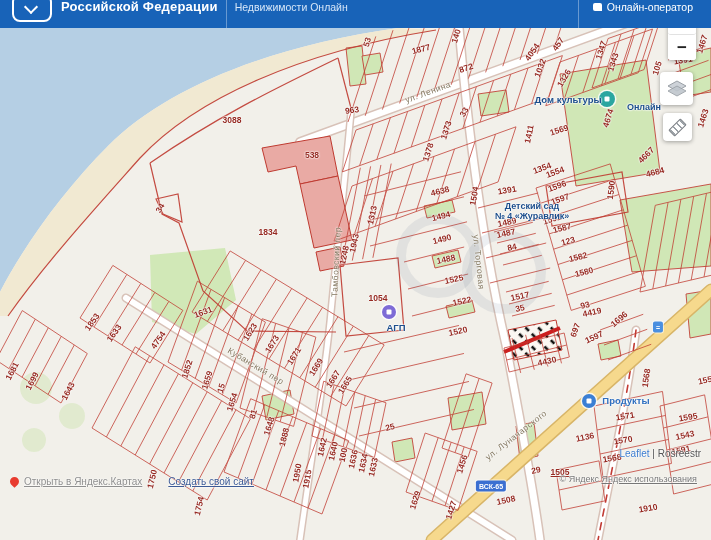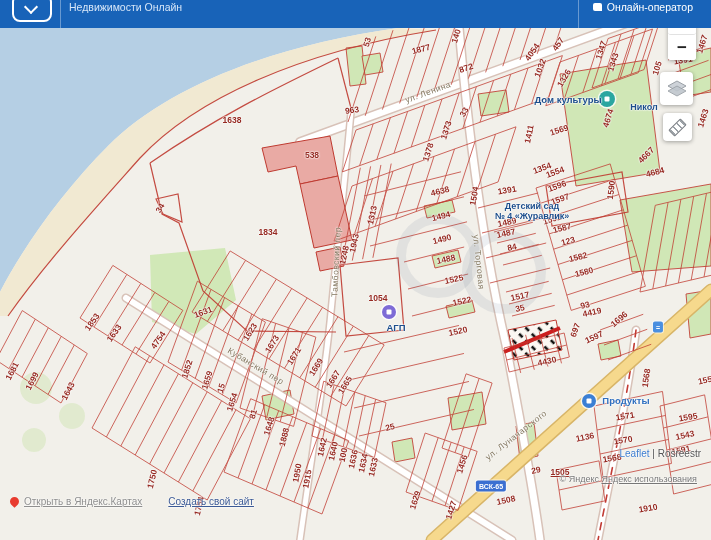--- a/index.html
+++ b/index.html
@@ -52,21 +52,21 @@
         cursor:pointer;display:flex;align-items:center;justify-content:center;z-index:30;}
   #layersbtn{left:660px;top:72px;width:33px;height:33px;}
   #rulerbtn{left:663px;top:113px;width:29px;height:28px;}
   .rulerglyph{width:16px;height:7px;border:1.5px solid #7b7f85;border-radius:1px;transform:rotate(-45deg);
         background:repeating-linear-gradient(90deg,#9aa0a6 0 1.5px,transparent 1.5px 4.5px);}
   
   .pill{position:absolute;left:4px;top:450px;height:22px;background:#fff;border-radius:11px;
         box-shadow:0 1px 3px rgba(0,0,0,.25);display:flex;align-items:center;padding:0 12px;z-index:30;cursor:pointer;}
   .pill .dot{width:7px;height:7px;border-radius:50%;background:#2f80ed;margin-right:7px;}
   .pill .txt{font-size:11.5px;color:#333;}
-  .llinks{position:absolute;left:10px;top:476px;display:flex;align-items:center;z-index:29;margin-top:20px;}
+  .llinks{position:absolute;left:10px;top:476px;display:flex;align-items:center;z-index:29;}
   .ypin{width:9px;height:9px;background:#e83b2f;border-radius:50% 50% 50% 0;transform:rotate(-45deg);
         margin-right:5px;flex:none;}
   .ylink{font-size:10px;color:#8f8f8f;text-decoration:underline;text-shadow:0 0 2px #fff,0 0 2px #fff;cursor:pointer;}
   .clink{font-size:10px;color:#3c5a96;text-decoration:underline;margin-left:26px;
         text-shadow:0 0 2px #fff,0 0 2px #fff;cursor:pointer;}
   .attr1{position:absolute;right:10px;top:448px;font-size:10px;color:#555;z-index:29;
         text-shadow:0 0 2px #fff,0 0 2px #fff;}
   .attr1 a{color:#3c7dd0;text-decoration:none;cursor:pointer;}
   .attr2{position:absolute;right:14px;top:474px;font-size:9px;color:#777;z-index:29;
         text-shadow:0 0 2px #fff,0 0 2px #fff;}
@@ -397,21 +397,21 @@
         <div class="plbl" style="left: 702px; top: 16px; transform: translate(-50%, -50%) rotate(-72deg);">1467</div>
         <div class="plbl" style="left: 703px; top: 90px; transform: translate(-50%, -50%) rotate(-72deg);">1463</div>
         <div class="plbl" style="left: 608px; top: 90px; transform: translate(-50%, -50%) rotate(-72deg);">4674</div>
         <div class="plbl" style="left: 559px; top: 102px; transform: translate(-50%, -50%) rotate(-18deg);">1569</div>
         <div class="plbl" style="left: 529px; top: 106px; transform: translate(-50%, -50%) rotate(-78deg);">1411</div>
         <div class="plbl" style="left: 542px; top: 140px; transform: translate(-50%, -50%) rotate(-20deg);">1354</div>
         <div class="plbl" style="left: 646px; top: 127px; transform: translate(-50%, -50%) rotate(-45deg);">4667</div>
         <div class="plbl" style="left: 655px; top: 144px; transform: translate(-50%, -50%) rotate(-15deg);">4684</div>
         <div class="plbl" style="left: 683px; top: 32px; transform: translate(-50%, -50%) rotate(-10deg);">1391</div>
         <div class="plbl" style="left: 312px; top: 127px; transform: translate(-50%, -50%);">538</div>
-        <div class="plbl" style="left: 232px; top: 92px; transform: translate(-50%, -50%);">1638</div>
+        <div class="plbl" style="left: 232px; top: 92px; transform: translate(-50%, -50%);">3088</div>
         <div class="plbl" style="left: 268px; top: 204px; transform: translate(-50%, -50%);">1834</div>
         <div class="plbl" style="left: 160px; top: 180px; transform: translate(-50%, -50%) rotate(-60deg);">34</div>
         <div class="plbl" style="left: 378px; top: 270px; transform: translate(-50%, -50%);">1054</div>
         <div class="plbl" style="left: 372px; top: 187px; transform: translate(-50%, -50%) rotate(-78deg);">1313</div>
         <div class="plbl" style="left: 354px; top: 215px; transform: translate(-50%, -50%) rotate(-78deg);">1943</div>
         <div class="plbl" style="left: 344px; top: 227px; transform: translate(-50%, -50%) rotate(-78deg);">1248</div>
         <div class="plbl" style="left: 440px; top: 163px; transform: translate(-50%, -50%) rotate(-14deg);">4638</div>
         <div class="plbl" style="left: 441px; top: 188px; transform: translate(-50%, -50%) rotate(-14deg);">1494</div>
         <div class="plbl" style="left: 442px; top: 211px; transform: translate(-50%, -50%) rotate(-14deg);">1490</div>
         <div class="plbl" style="left: 446px; top: 231px; transform: translate(-50%, -50%) rotate(-12deg);">1488</div>
@@ -504,29 +504,30 @@
           <span></span>
         </div>
         <div class="poi-lb" style="color: rgb(28, 78, 140); left: 396px; top: 299px; transform: translate(-50%, -50%);">АГП</div>
         <div class="poi-ic" style="background: rgb(59, 127, 212); height: 14px; width: 14px; left: 589px; top: 373px; transform: translate(-50%, -50%);">
           <span></span>
         </div>
         <div class="poi-lb" style="color: rgb(47, 111, 191); left: 626px; top: 372px; transform: translate(-50%, -50%);">Продукты</div>
         <div class="badge" style="background: rgb(74, 143, 224); left: 658px; top: 299px; transform: translate(-50%, -50%);">=</div>
         <div class="badge" style="background: rgb(59, 111, 209); left: 491px; top: 458px; transform: translate(-50%, -50%);">ВСК-65</div>
         <div class="poi-lb" style="color: rgb(28, 78, 140); font-size: 9px; text-align: center; left: 644px; top: 79px; transform: translate(-50%, -50%);">
-          <div>Никол</div>
+          <div>Онлайн</div>
         </div>
       </div>
   </div>
 
   <header class="topbar">
     <div class="logo">
         <span class="chev"></span>
       </div>
+    <div class="brand">Российской Федерации</div>
     <div class="hdiv"></div>
     <div class="sub">Недвижимости Онлайн</div>
     <div class="spacer"></div>
     <div class="hdiv"></div>
     <div class="op">
       <span class="opicon"></span>
       <span>Онлайн-оператор</span>
     </div>
   </header>
 

